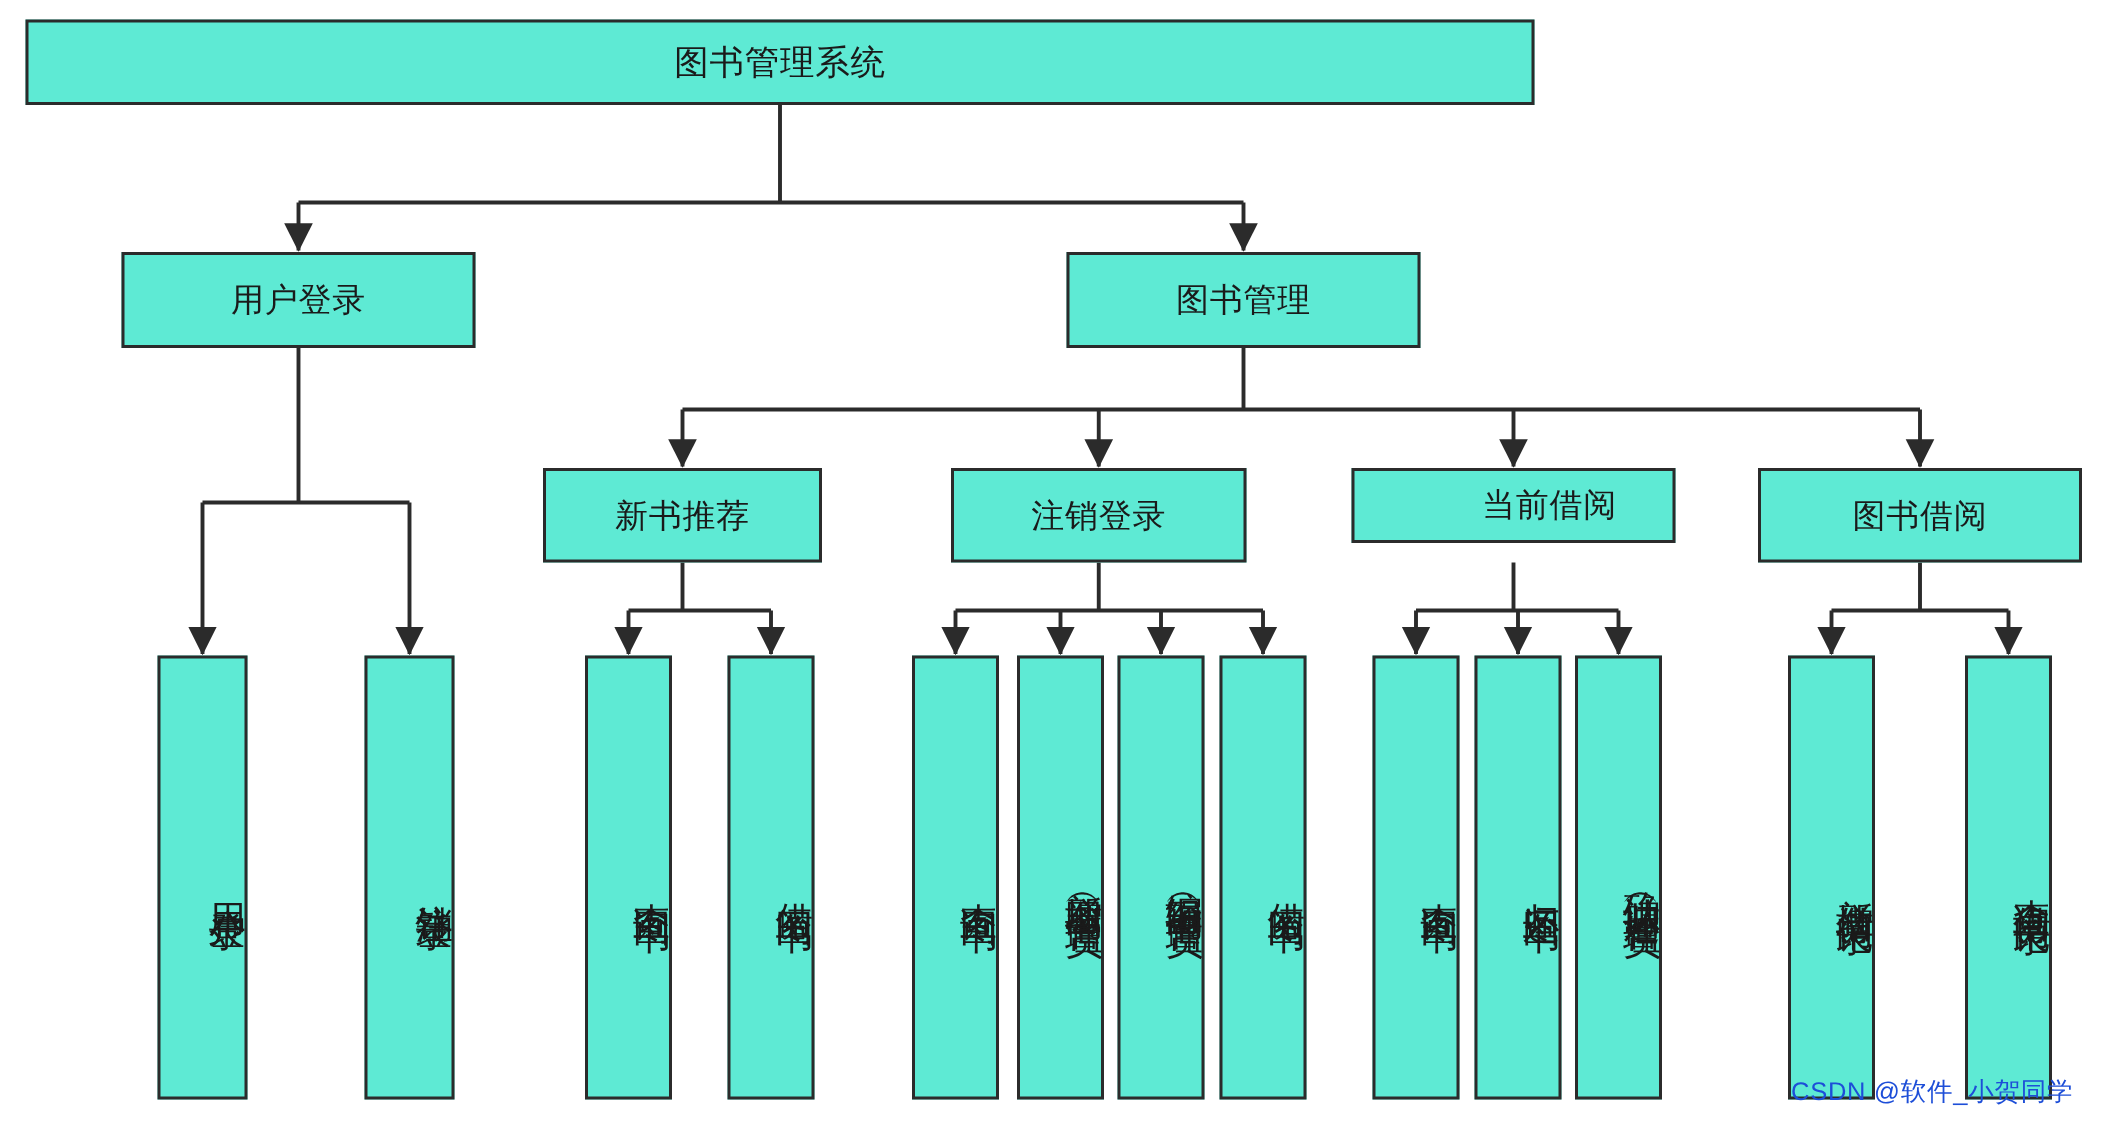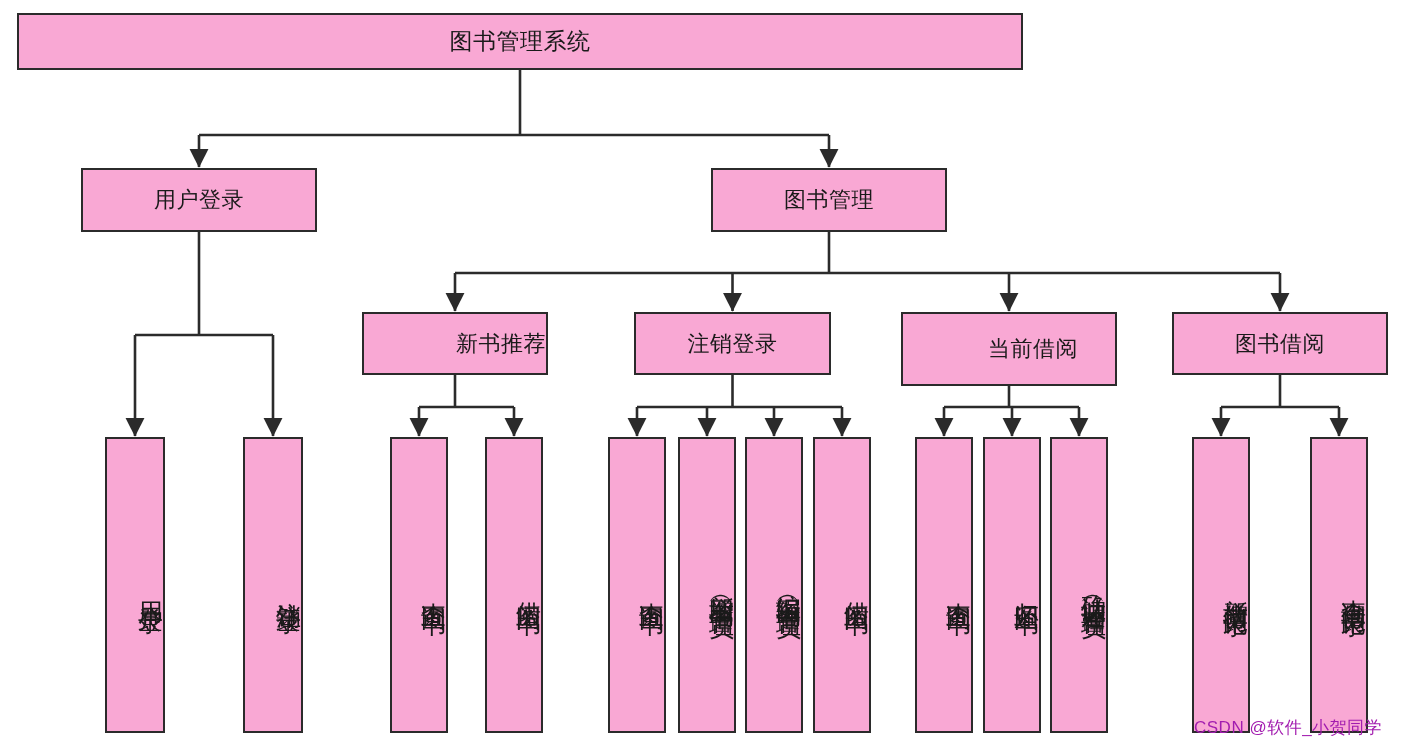--- a/index.html
+++ b/index.html
@@ -22,21 +22,21 @@
     left: 0;
     top: 0;
     width: 1405px;
     height: 747px;
     pointer-events: none;
   }
   .node {
     position: absolute;
     box-sizing: border-box;
     border: 2.5px solid #2b2b2b;
-    background: #f9a8d4;
+    background: #5eead4;
     display: flex;
     align-items: center;
     justify-content: center;
     text-align: center;
     color: #1a1a1a;
   }
   .node.h {
     font-size: 22px;
     line-height: 1.15;
     letter-spacing: 0.5px;
@@ -55,21 +55,21 @@
     line-height: 1.0;
   }
   .leaf-text {
     writing-mode: vertical-rl;
     text-orientation: upright;
     display: block;
   }
   .watermark {
     position: absolute;
     font-size: 17px;
-    color: #a21caf;
+    color: #1d4ed8;
     letter-spacing: 0.5px;
     white-space: nowrap;
     user-select: none;
   }
 </style>
 </head>
 <body>
 
 <div id="canvas">
 
@@ -119,27 +119,27 @@
   <div id="nodes-layer">
       <div class="node h root" style="left: 17px; top: 13px; width: 1006px; height: 57px;">
         <span>图书管理系统</span>
       </div>
       <div class="node h" style="left: 81px; top: 168px; width: 236px; height: 64px;">
         <span>用户登录</span>
       </div>
       <div class="node h" style="left: 711px; top: 168px; width: 236px; height: 64px;">
         <span>图书管理</span>
       </div>
-      <div class="node h" style="left: 362px; top: 312px; width: 186px; height: 63px; justify-content: flex-end;">
+      <div class="node h" style="left: 362px; top: 312px; width: 186px; height: 63px;">
         <span>新书推荐</span>
       </div>
       <div class="node h" style="left: 634px; top: 312px; width: 197px; height: 63px;">
         <span>注销登录</span>
       </div>
-      <div class="node h" style="left: 901px; top: 312px; width: 216px; height: 74px; padding-left: 48px;">
+      <div class="node h" style="left: 901px; top: 312px; width: 216px; height: 50px; padding-left: 48px;">
         <span>当前借阅</span>
       </div>
       <div class="node h" style="left: 1172px; top: 312px; width: 216px; height: 63px;">
         <span>图书借阅</span>
       </div>
       <div class="node leaf" style="left: 105px; top: 437px; width: 60px; height: 296px;">
         <span class="leaf-text">用户登录</span>
       </div>
       <div class="node leaf" style="left: 243px; top: 437px; width: 60px; height: 296px;">
         <span class="leaf-text">注销登录</span>

